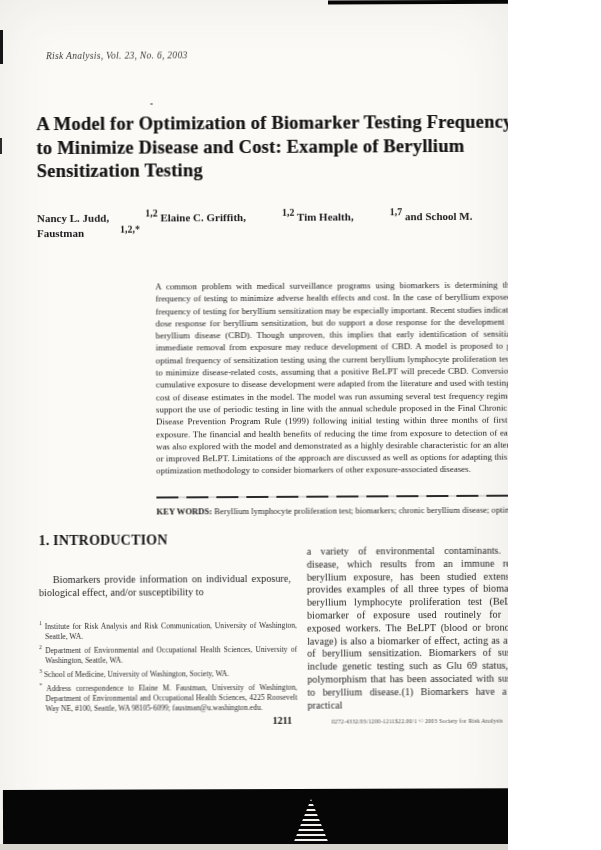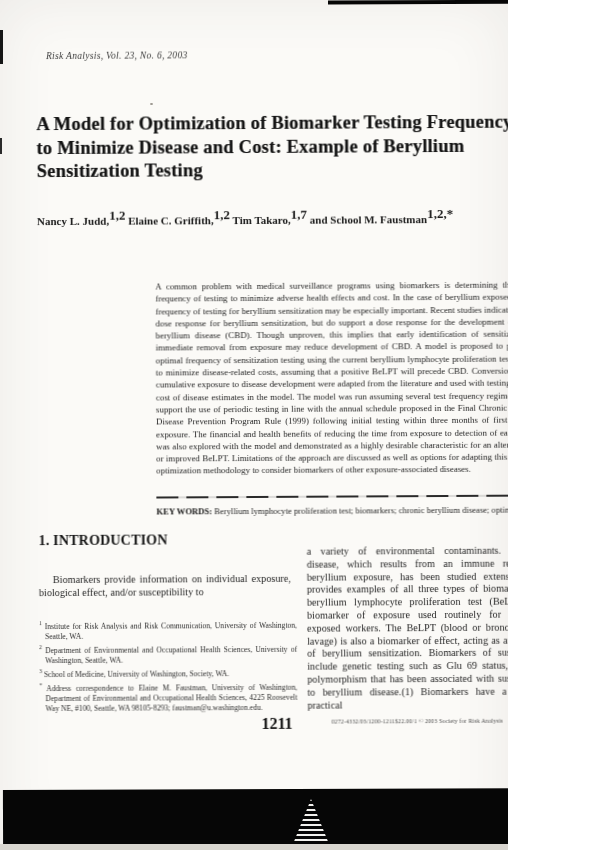--- a/index.html
+++ b/index.html
@@ -22,21 +22,21 @@
   .title{
     position:absolute;left:38px;top:112px;width:540px;
     font-weight:bold;font-size:18.5px;line-height:23.5px;color:#141414;
     letter-spacing:0.2px;
     text-shadow:0 0 0.5px rgba(0,0,0,0.55);
   }
   .authors{
     position:absolute;left:38px;top:207px;width:540px;
     font-weight:bold;font-size:11px;color:#1a1a1a;
   }
-  .authors sup{font-size:13px;font-weight:bold;}
+  .authors sup{font-size:10px;font-weight:bold;margin-left:36px;}
   .abstract{
     position:absolute;left:156px;top:280px;width:390px;
     font-size:8.9px;line-height:12.3px;text-align:justify;color:#262626;
   }
   .abstract-rule{
     position:absolute;left:156px;top:496px;width:388px;height:2px;
     background:repeating-linear-gradient(90deg,#2a2a2a 0 22px,rgba(42,42,42,0.15) 22px 30px);
   }
   .keywords{
     position:absolute;left:156px;top:506px;width:390px;
@@ -55,22 +55,22 @@
     position:absolute;left:38px;top:617px;width:258px;
     font-size:7.6px;line-height:10.3px;color:#2e2e2e;
   }
   .footnote{text-indent:-6px;padding-left:6px;text-align:justify;}
   .footnote sup{font-size:5.5px;}
   .col-right-para{
     position:absolute;left:306px;top:546px;width:245px;
     font-size:10.2px;line-height:12.8px;text-align:justify;color:#262626;
   }
   .page-number{
-    position:absolute;left:260px;top:715px;
-    font-weight:bold;font-size:16px;color:#111;
+    position:absolute;left:271px;top:715px;
+    font-weight:bold;font-size:10px;color:#111;
   }
   .copyright{
     position:absolute;left:330px;top:719px;width:230px;
     font-size:5.8px;color:#4a4a4a;letter-spacing:0.2px;
   }
   
   .artifact{position:absolute;background:#060606;}
   .edge-top{left:328px;top:0;width:273px;height:4px;transform:rotate(-0.25deg);}
   .edge-right{left:579px;top:-4px;width:24px;height:860px;transform:rotate(0.3deg);transform-origin:top left;}
   .edge-bottom{left:3px;top:789px;width:600px;height:56px;transform:rotate(-0.18deg);}
@@ -94,40 +94,40 @@
 
     <div class="journal-header">Risk Analysis, Vol. 23, No. 6, 2003</div>
 
     <div class="title">
       <div>A Model for Optimization of Biomarker Testing Frequency</div>
       <div>to Minimize Disease and Cost: Example of Beryllium</div>
       <div>Sensitization Testing</div>
     </div>
 
     <div class="authors">
-      <span><span>Nancy L. Judd,</span><sup>1,2</sup></span><span><span> Elaine C. Griffith,</span><sup>1,2</sup></span><span><span> Tim Takaro,</span><sup>1,7</sup></span><span><span> and School M. Faustman</span><sup>1,2,*</sup></span>
+      <span><span>Nancy L. Judd,</span><sup>1,2</sup></span><span><span> Elaine C. Griffith,</span><sup>1,2</sup></span><span><span> Tim Health,</span><sup>1,7</sup></span><span><span> and School M. Faustman</span><sup>1,2,*</sup></span>
     </div>
 
     <div class="abstract">A common problem with medical surveillance programs using biomarkers is determining the optimal frequency of testing to minimize adverse health effects and cost. In the case of beryllium exposed workers, frequency of testing for beryllium sensitization may be especially important. Recent studies indicate a lack of dose response for beryllium sensitization, but do support a dose response for the development of chronic beryllium disease (CBD). Though unproven, this implies that early identification of sensitization and immediate removal from exposure may reduce development of CBD. A model is proposed to project the optimal frequency of sensitization testing using the current beryllium lymphocyte proliferation test (BeLPT) to minimize disease-related costs, assuming that a positive BeLPT will precede CBD. Conversion rates for cumulative exposure to disease development were adapted from the literature and used with testing costs and cost of disease estimates in the model. The model was run assuming several test frequency regimes. Results support the use of periodic testing in line with the annual schedule proposed in the Final Chronic Beryllium Disease Prevention Program Rule (1999) following initial testing within three months of first beryllium exposure. The financial and health benefits of reducing the time from exposure to detection of early disease was also explored with the model and demonstrated as a highly desirable characteristic for an alternative test or improved BeLPT. Limitations of the approach are discussed as well as options for adapting this biomarker optimization methodology to consider biomarkers of other exposure-associated diseases.</div>
 
     <div class="abstract-rule"></div>
 
     <div class="keywords">
       <span class="kw-label">KEY WORDS:</span><span> Beryllium lymphocyte proliferation test; biomarkers; chronic beryllium disease; optimization</span>
     </div>
 
     <div class="intro-heading">1. INTRODUCTION</div>
 
     <div class="col-left-para">Biomarkers provide information on individual exposure, biological effect, and/or susceptibility to</div>
 
     <div class="footnotes">
       <div class="footnote"><sup>1</sup><span> Institute for Risk Analysis and Risk Communication, University of Washington, Seattle, WA.</span></div>
       <div class="footnote"><sup>2</sup><span> Department of Environmental and Occupational Health Sciences, University of Washington, Seattle, WA.</span></div>
       <div class="footnote"><sup>3</sup><span> School of Medicine, University of Washington, Society, WA.</span></div>
-      <div class="footnote"><sup>*</sup><span> Address correspondence to Elaine M. Faustman, University of Washington, Department of Environmental and Occupational Health Sciences, 4225 Roosevelt Way NE, #100, Seattle, WA 98105-8293; faustman@u.washington.edu.</span></div>
+      <div class="footnote"><sup>*</sup><span> Address correspondence to Elaine M. Faustman, University of Washington, Department of Environmental and Occupational Health Sciences, 4225 Roosevelt Way NE, #100, Seattle, WA 98105-6099; faustman@u.washington.edu.</span></div>
     </div>
 
     <div class="col-right-para">a variety of environmental contaminants. Beryllium disease, which results from an immune reaction to beryllium exposure, has been studied extensively and provides examples of all three types of biomarkers. The beryllium lymphocyte proliferation test (BeLPT) is a biomarker of exposure used routinely for beryllium-exposed workers. The BeLPT (blood or bronchoalveolar lavage) is also a biomarker of effect, acting as an indicator of beryllium sensitization. Biomarkers of susceptibility include genetic testing such as Glu 69 status, a genetic polymorphism that has been associated with susceptibility to beryllium disease.(1) Biomarkers have a range of practical</div>
 
     <div class="page-number">1211</div>
 
     <div class="copyright">0272-4332/03/1200-1211$22.00/1 © 2003 Society for Risk Analysis</div>
 
   </div>
 

